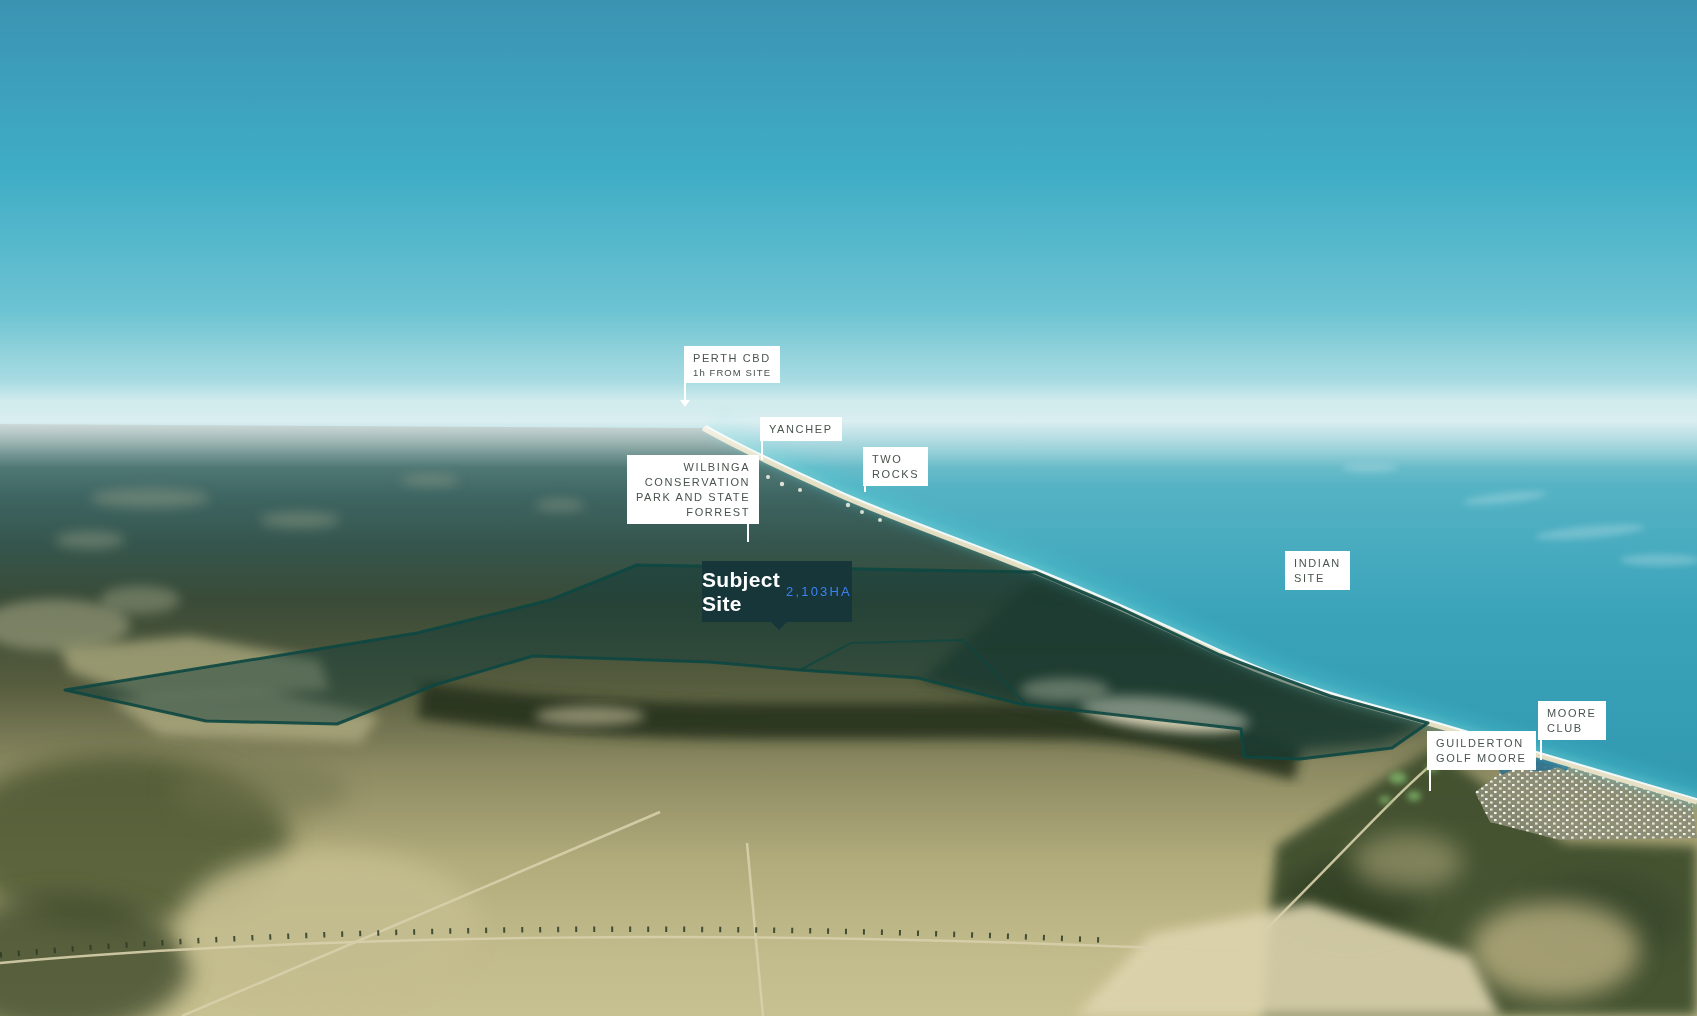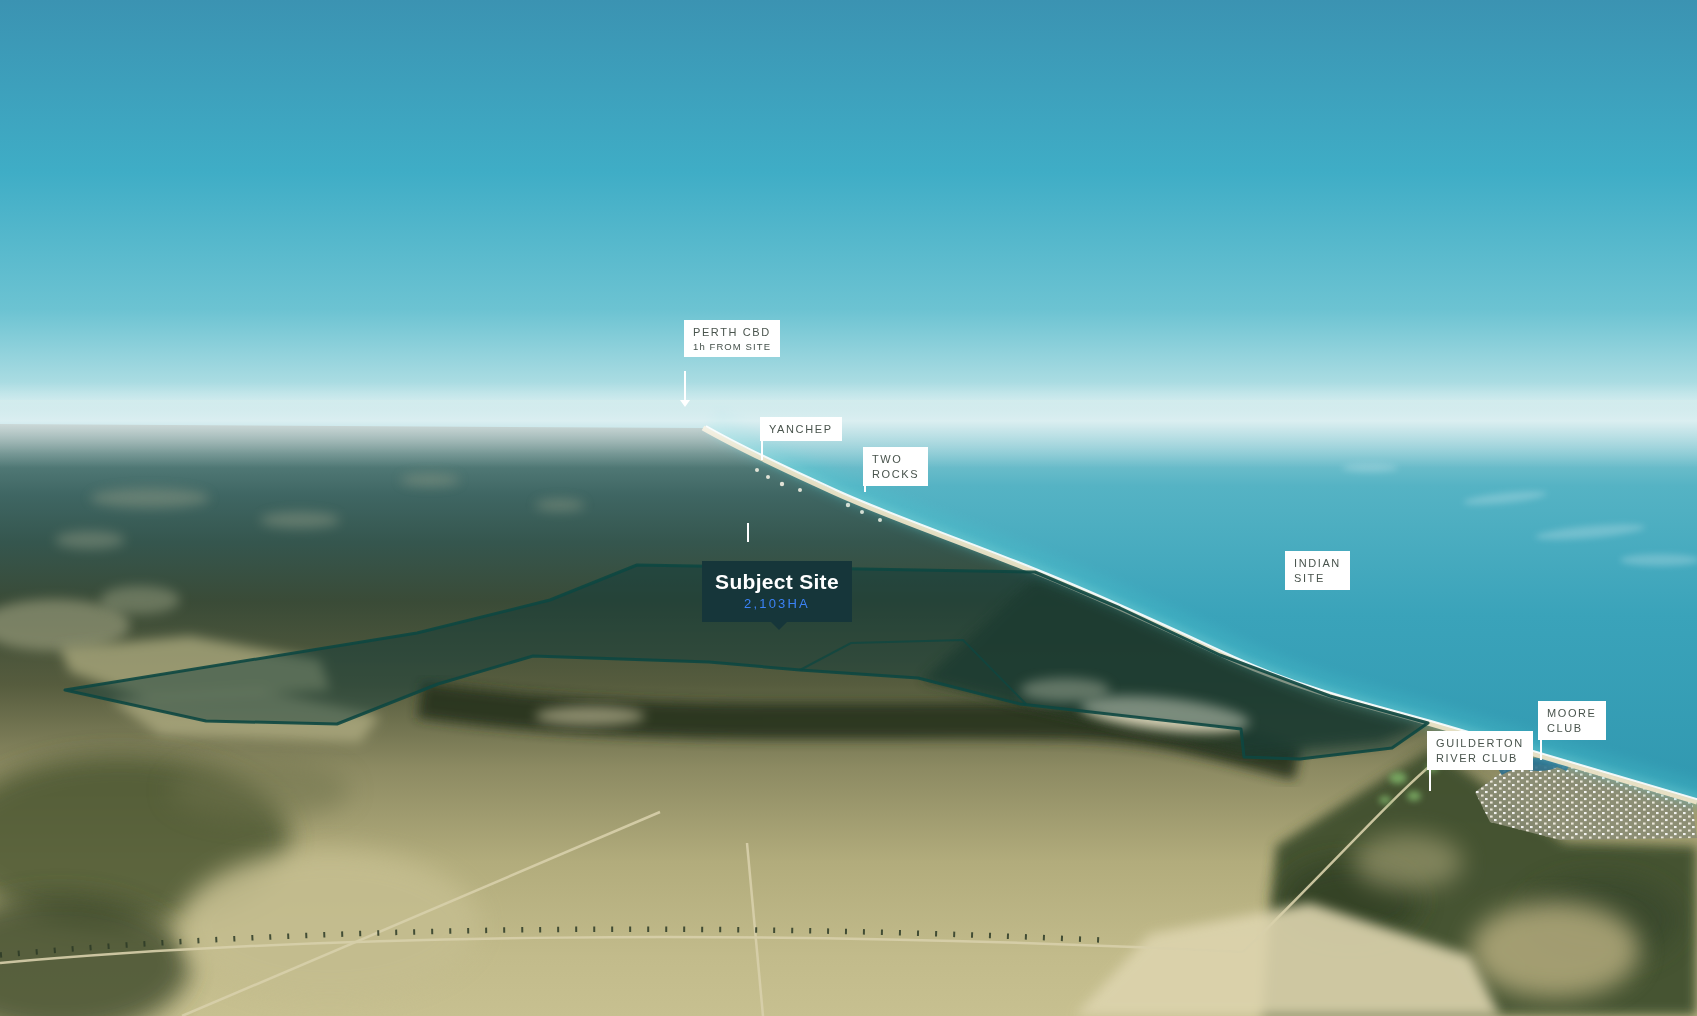--- a/index.html
+++ b/index.html
@@ -23,21 +23,21 @@
   .leader{position:absolute;width:2px;background:#ffffff;z-index:5;}
   .arrow-down{
     position:absolute;width:0;height:0;z-index:5;
     border-left:5px solid transparent;border-right:5px solid transparent;
     border-top:7px solid #ffffff;
   }
   
   .subject-callout{
     position:absolute;left:702px;top:561px;width:150px;height:61px;
     background:#16363a;color:#ffffff;z-index:6;
-    display:flex;flex-direction:column;align-items:center;justify-content:center;
+    display:flex;flex-direction:row;align-items:center;justify-content:center;
   }
   .subject-callout .title{font-size:21px;font-weight:bold;letter-spacing:.3px;line-height:24px;}
   .subject-callout .area{font-size:13px;letter-spacing:2.2px;line-height:18px;color:#3b82f6;margin-top:1px;}
   .subject-pointer{
     position:absolute;left:69px;bottom:-8px;width:0;height:0;
     border-left:8px solid transparent;border-right:8px solid transparent;
     border-top:8px solid #16363a;
   }
 </style>
 </head>
@@ -199,49 +199,55 @@
 
   <div class="leader" style="left:684px;top:371px;height:29px;"></div>
   <div class="arrow-down" style="left:680px;top:400px;"></div>
   <div class="leader" style="left:761px;top:441px;height:19px;"></div>
   <div class="leader" style="left:864px;top:472px;height:20px;"></div>
   <div class="leader" style="left:747px;top:523px;height:19px;"></div>
   <div class="leader" style="left:1286px;top:557px;height:23px;"></div>
   <div class="leader" style="left:1429px;top:768px;height:23px;"></div>
   <div class="leader" style="left:1540px;top:736px;height:24px;"></div>
 
-  <div class="label label-perth" style="left:684px;top:320px;">
+  <div class="label label-perth" style="left:684px;top:346px;">
     <span class="line">PERTH CBD</span>
     <span class="sub">1h FROM SITE</span>
   </div>
 
   <div class="label" style="left:760px;top:417px;">
     <span class="line">YANCHEP</span>
   </div>
 
   <div class="label" style="left:863px;top:435px;margin-top:12px;">
     <span class="line">TWO</span>
     <span class="line">ROCKS</span>
   </div>
 
+  <div class="label align-right" style="left:627px;top:455px;">
+    <span class="line">WILBINGA</span>
+    <span class="line">CONSERVATION</span>
+    <span class="line">PARK AND STATE</span>
+    <span class="line">FORREST</span>
+  </div>
 
   <div class="label" style="left:1285px;top:551px;">
     <span class="line">INDIAN</span>
     <span class="line">SITE</span>
   </div>
 
   <div class="subject-callout">
     <div class="title">Subject Site</div>
     <div class="area">2,103HA</div>
     <div class="subject-pointer"></div>
   </div>
 
   <div class="label" style="left:1427px;top:731px;">
     <span class="line">GUILDERTON</span>
-    <span class="line">RIVER CLUB</span>
+    <span class="line">GOLF MOORE</span>
   </div>
 
   <div class="label" style="left:1538px;top:701px;">
     <span class="line">MOORE</span>
     <span class="line">CLUB</span>
   </div>
 
 </div>
 
 </body></html>

